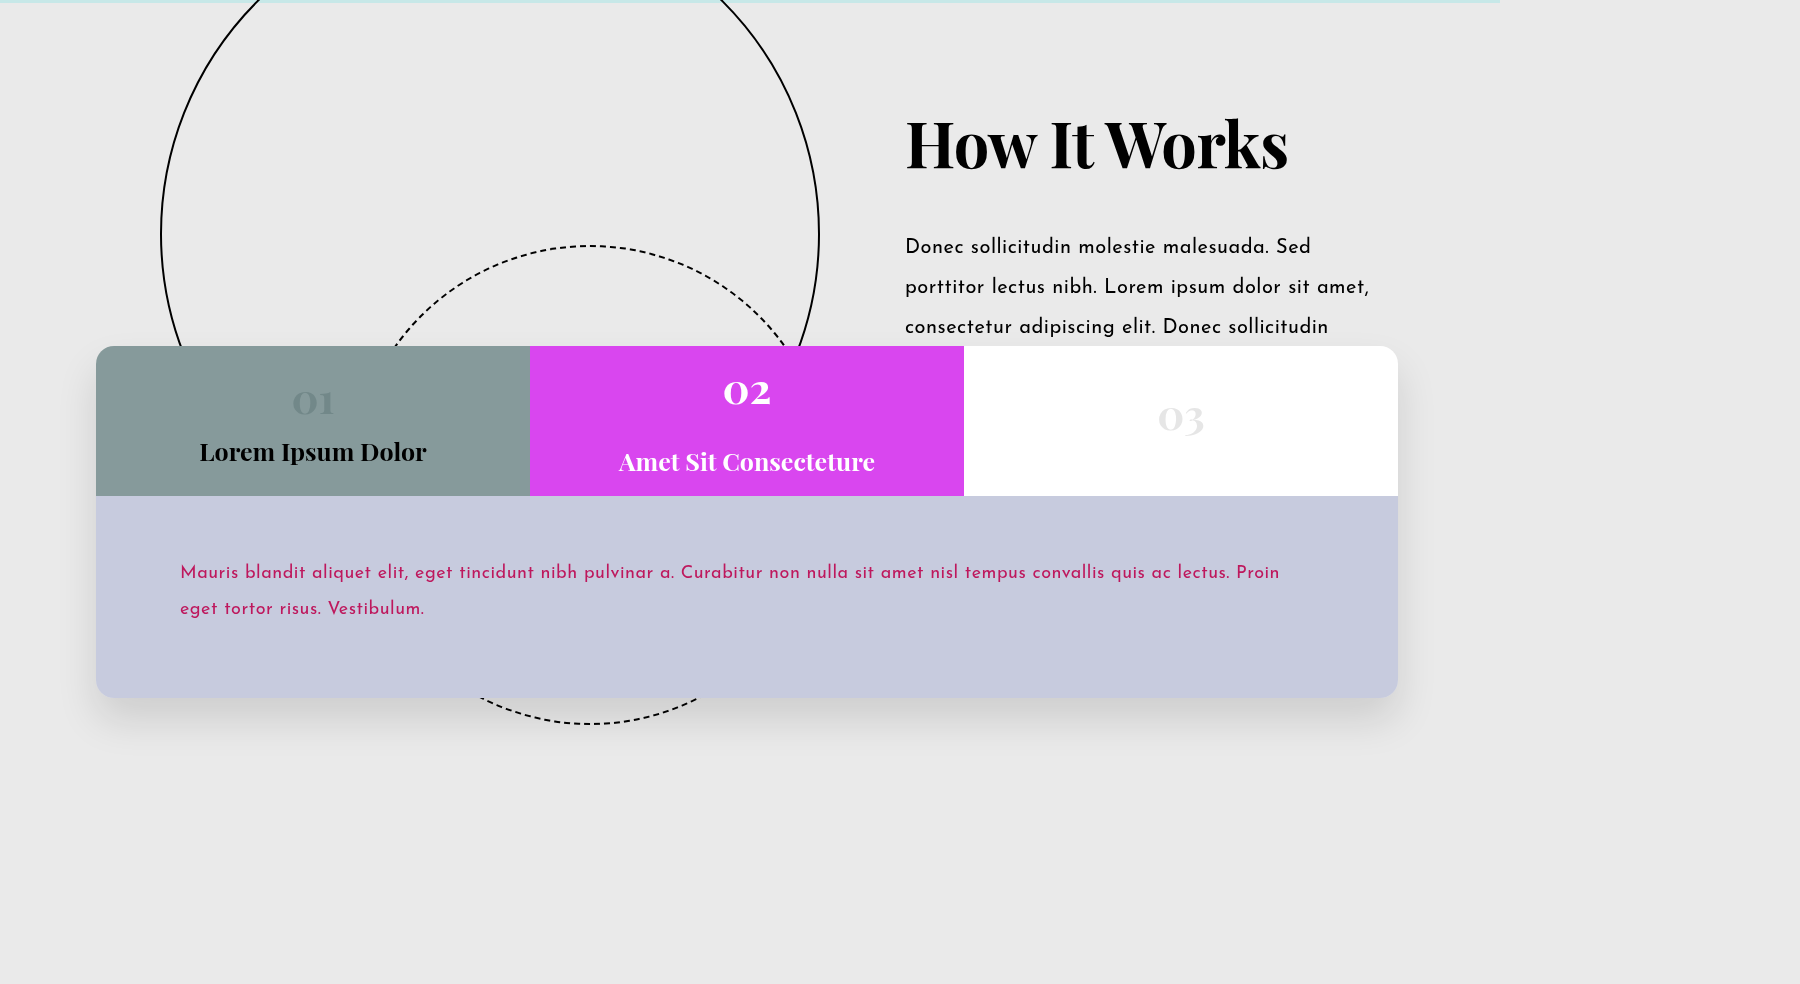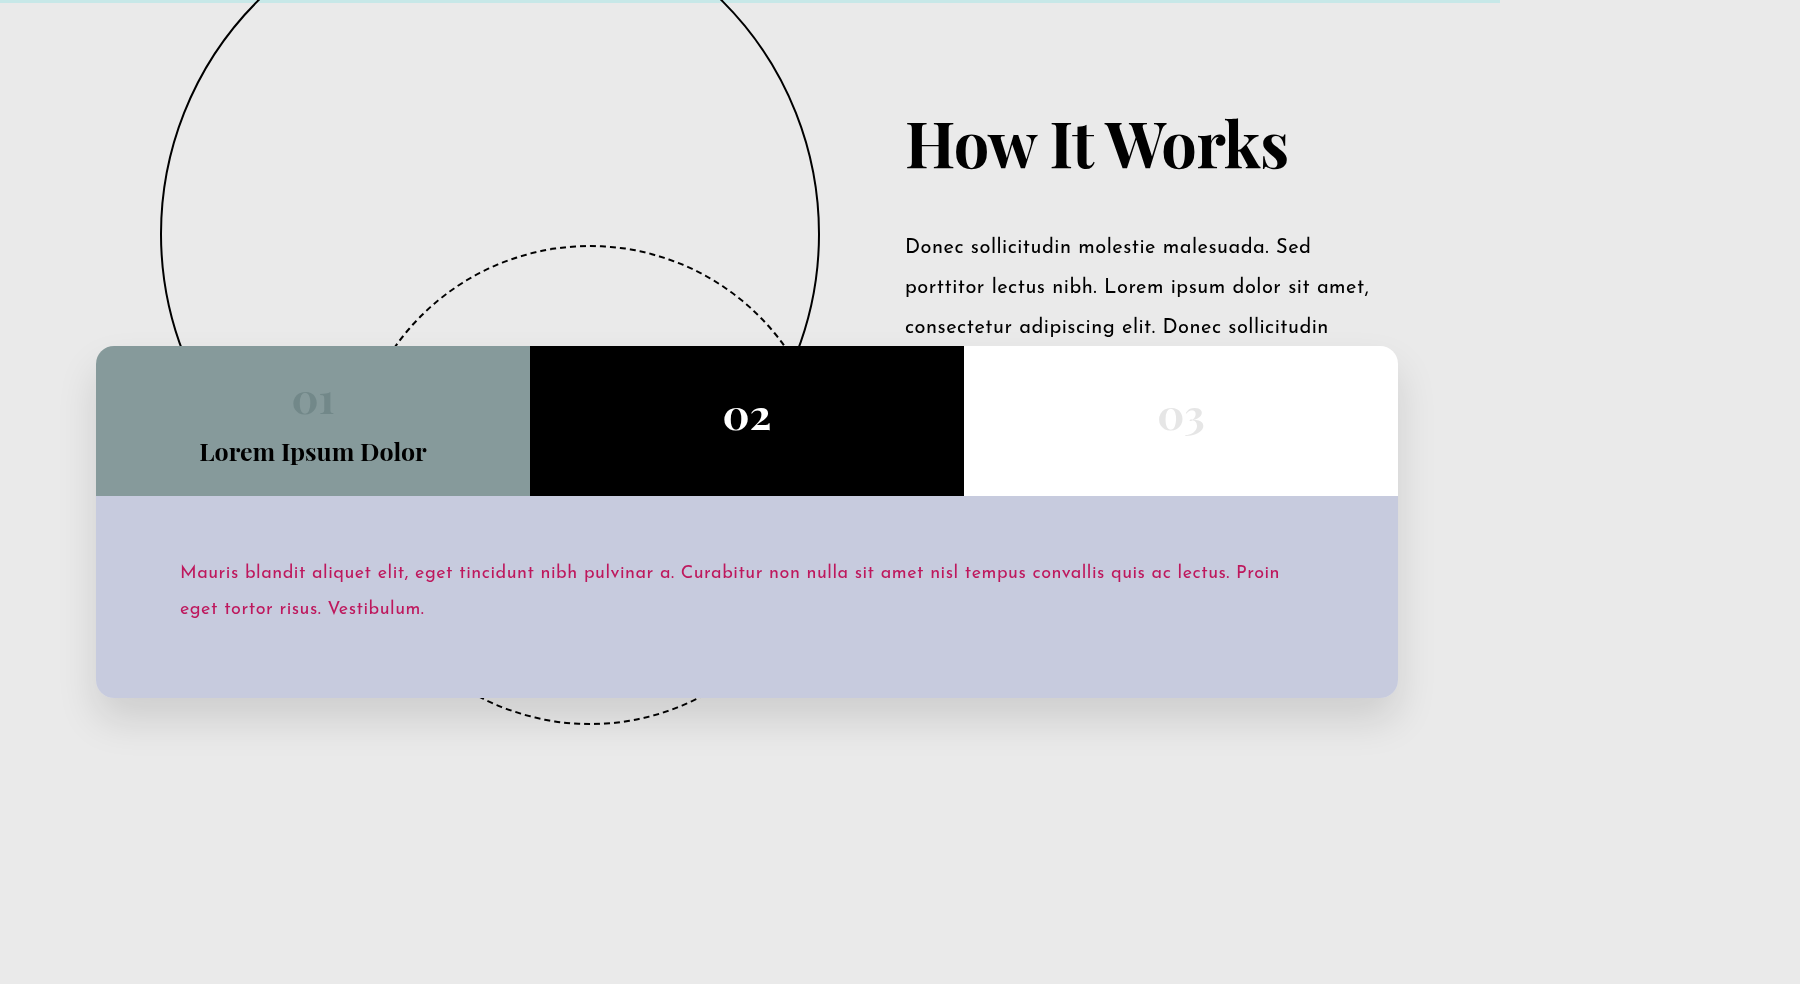--- a/index.html
+++ b/index.html
@@ -77,21 +77,21 @@
   }
   .tab {
     flex: 1;
     display: flex;
     flex-direction: column;
     align-items: center;
     justify-content: center;
     cursor: pointer;
   }
   .tab-1 { background: #869a9b; }
-  .tab-2 { background: #000000; gap: 20px; }
+  .tab-2 { background: #d946ef; gap: 20px; }
   .tab-3 { background: #ffffff; gap: 38px; }
   .tab-num {
     font-family: 'Didot', 'Playfair Display', Georgia, serif;
     font-weight: 700;
     font-size: 42px;
     line-height: 1;
     margin-bottom: 16px;
   }
   .tab-1 .tab-num { color: #728889; }
   .tab-2 .tab-num { color: #ffffff; }
@@ -129,20 +129,21 @@
 </div>
 
 <div class="card">
   <div class="tabs">
     <div class="tab tab-1">
       <div class="tab-num">01</div>
       <div class="tab-title">Lorem Ipsum Dolor</div>
     </div>
     <div class="tab tab-2">
       <div class="tab-num">02</div>
+      <div class="tab-title">Amet Sit Consecteture</div>
     </div>
     <div class="tab tab-3">
       <div class="tab-num">03</div>
     </div>
   </div>
   <div class="tab-content">
     <p class="content-text">Mauris blandit aliquet elit, eget tincidunt nibh pulvinar a. Curabitur non nulla sit amet nisl tempus convallis quis ac lectus. Proin eget tortor risus. Vestibulum.</p>
   </div>
 </div>
 

